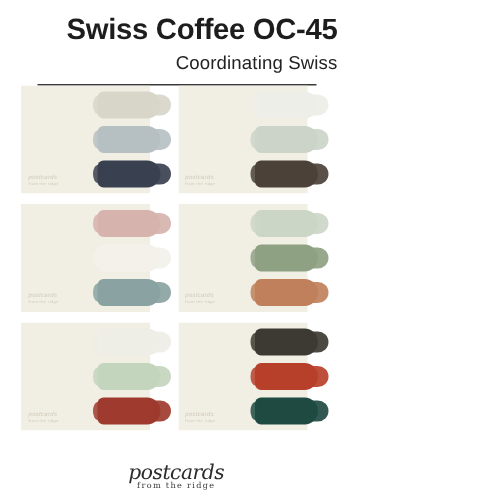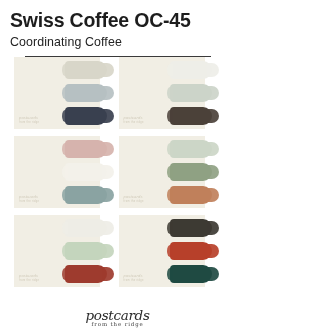--- a/index.html
+++ b/index.html
@@ -18,21 +18,21 @@
     position: relative;
     width: 235px;
     height: 333px;
     background: #ffffff;
     box-sizing: border-box;
   }
 
   
   .header {
     padding: 9px 10px 0 10px;
-    text-align: left;
+    text-align: right;
   }
   .title {
     font-size: 19.5px;
     line-height: 22px;
     font-weight: 700;
     color: #1d1d1d;
     letter-spacing: -0.2px;
     white-space: nowrap;
   }
   .subtitle {
@@ -168,21 +168,21 @@
     margin-top: -1px;
   }
 </style>
 </head>
 <body>
 
 <div class="pin">
 
   <div class="header">
     <div class="title">Swiss Coffee OC-45</div>
-    <div class="subtitle">Coordinating Coffee</div>
+    <div class="subtitle">Coordinating Swiss</div>
     <div class="divider"></div>
   </div>
 
   <div class="grid">
 
     <div class="card">
       <div class="panel"></div>
       <div class="swatches">
         <div class="swatch" style="background:#d8d6c9"></div>
         <div class="swatch" style="background:#b6c0c2"></div>

